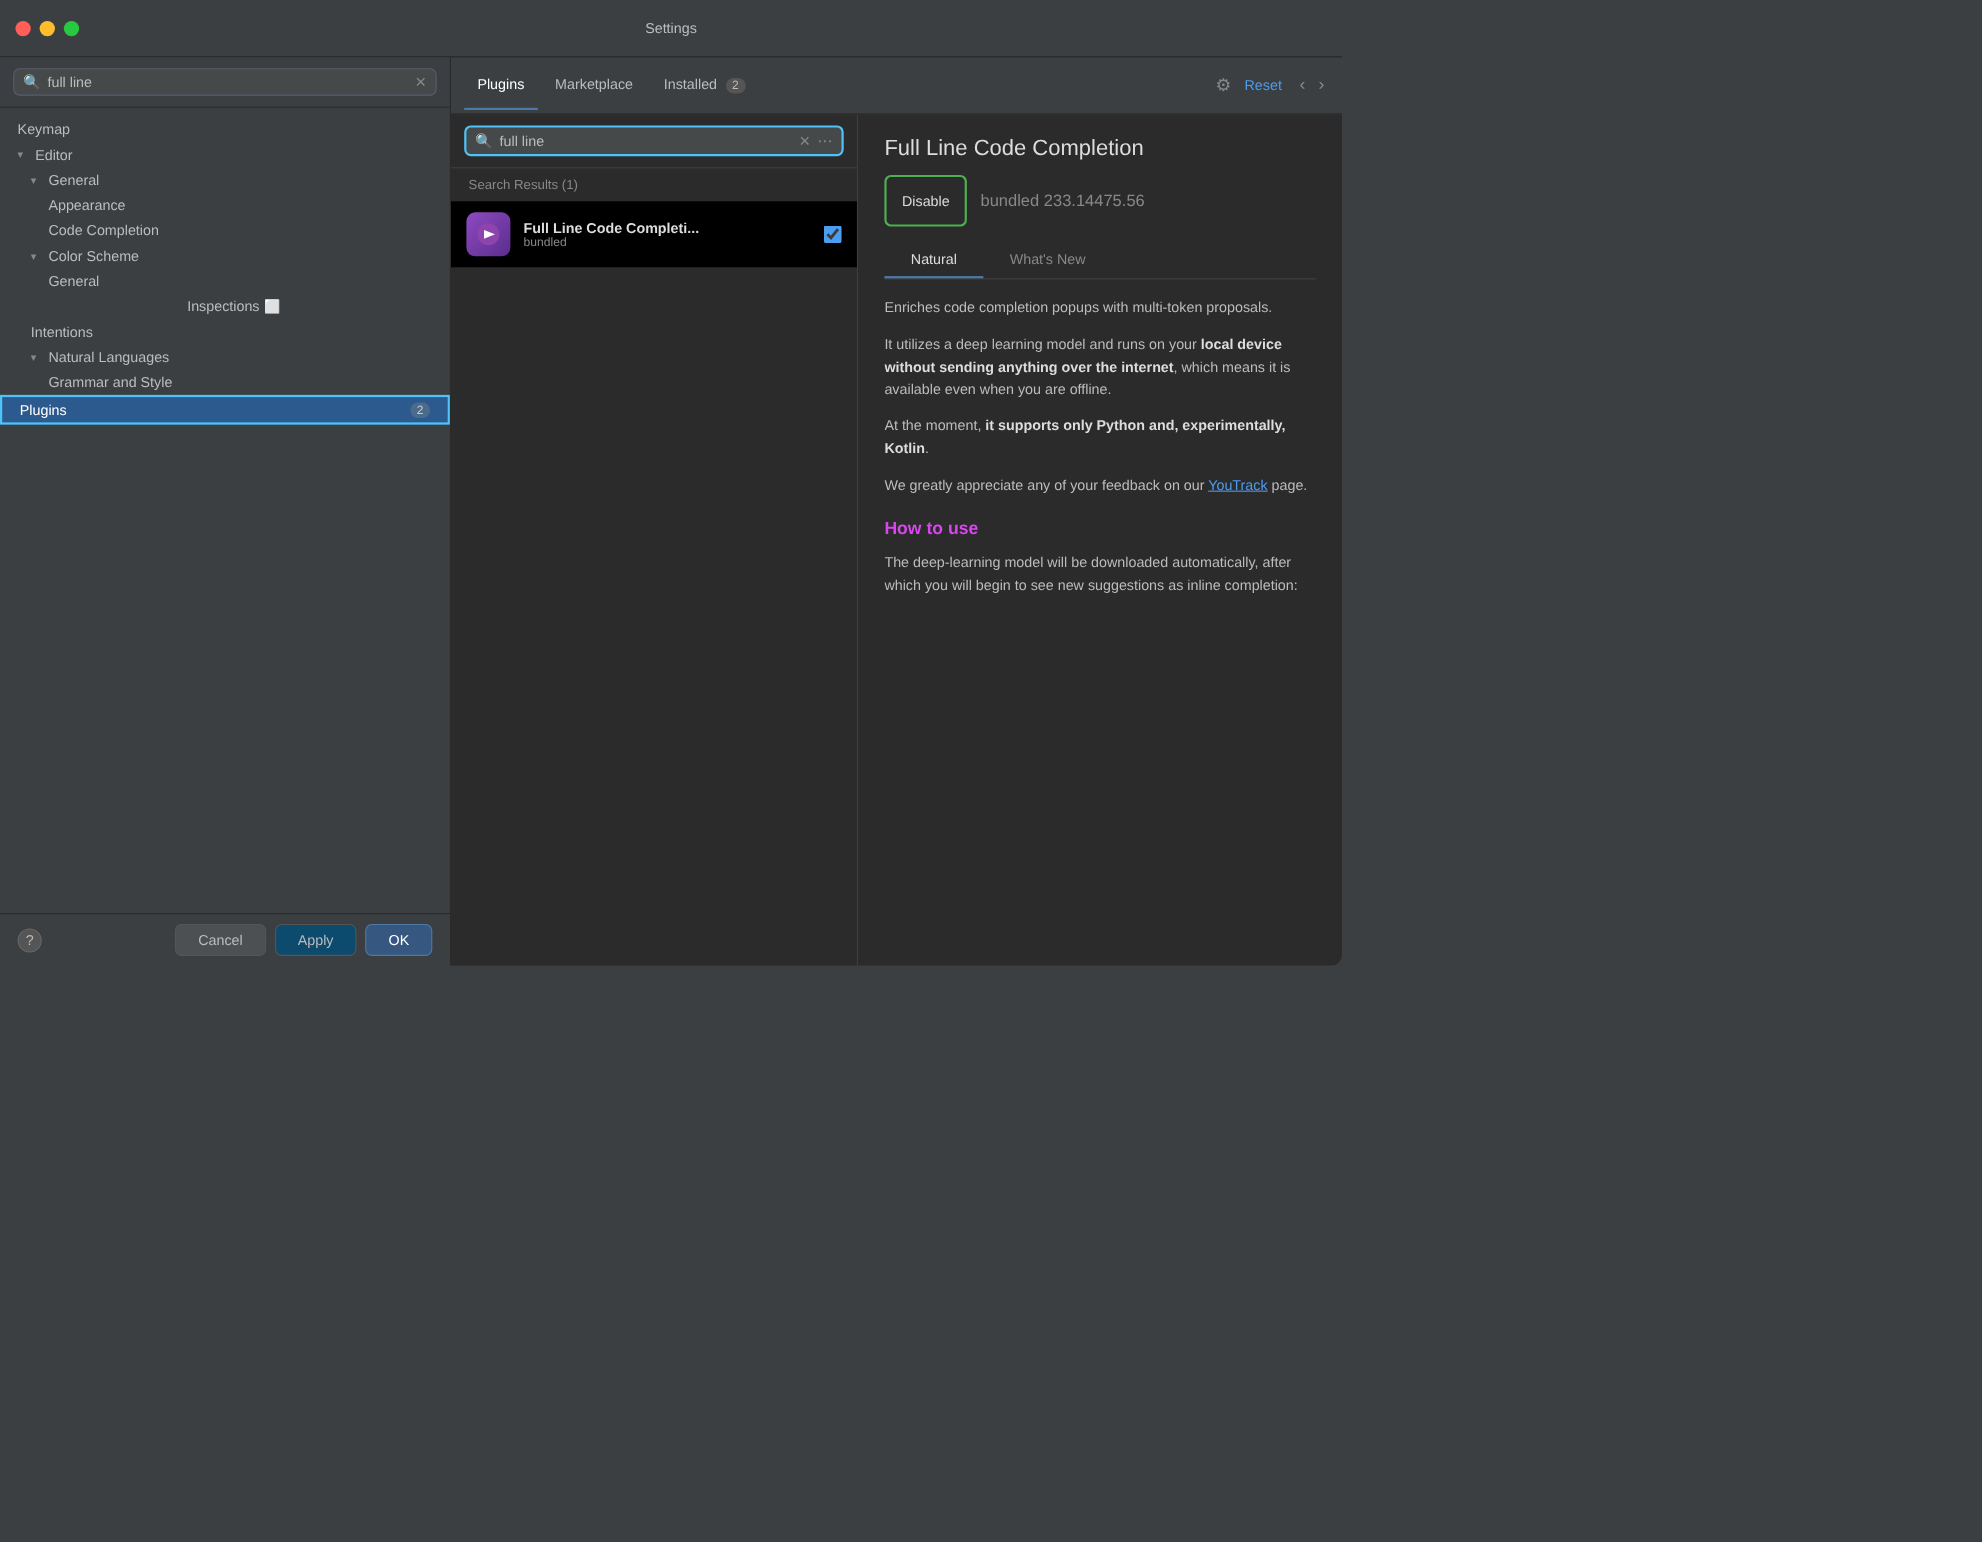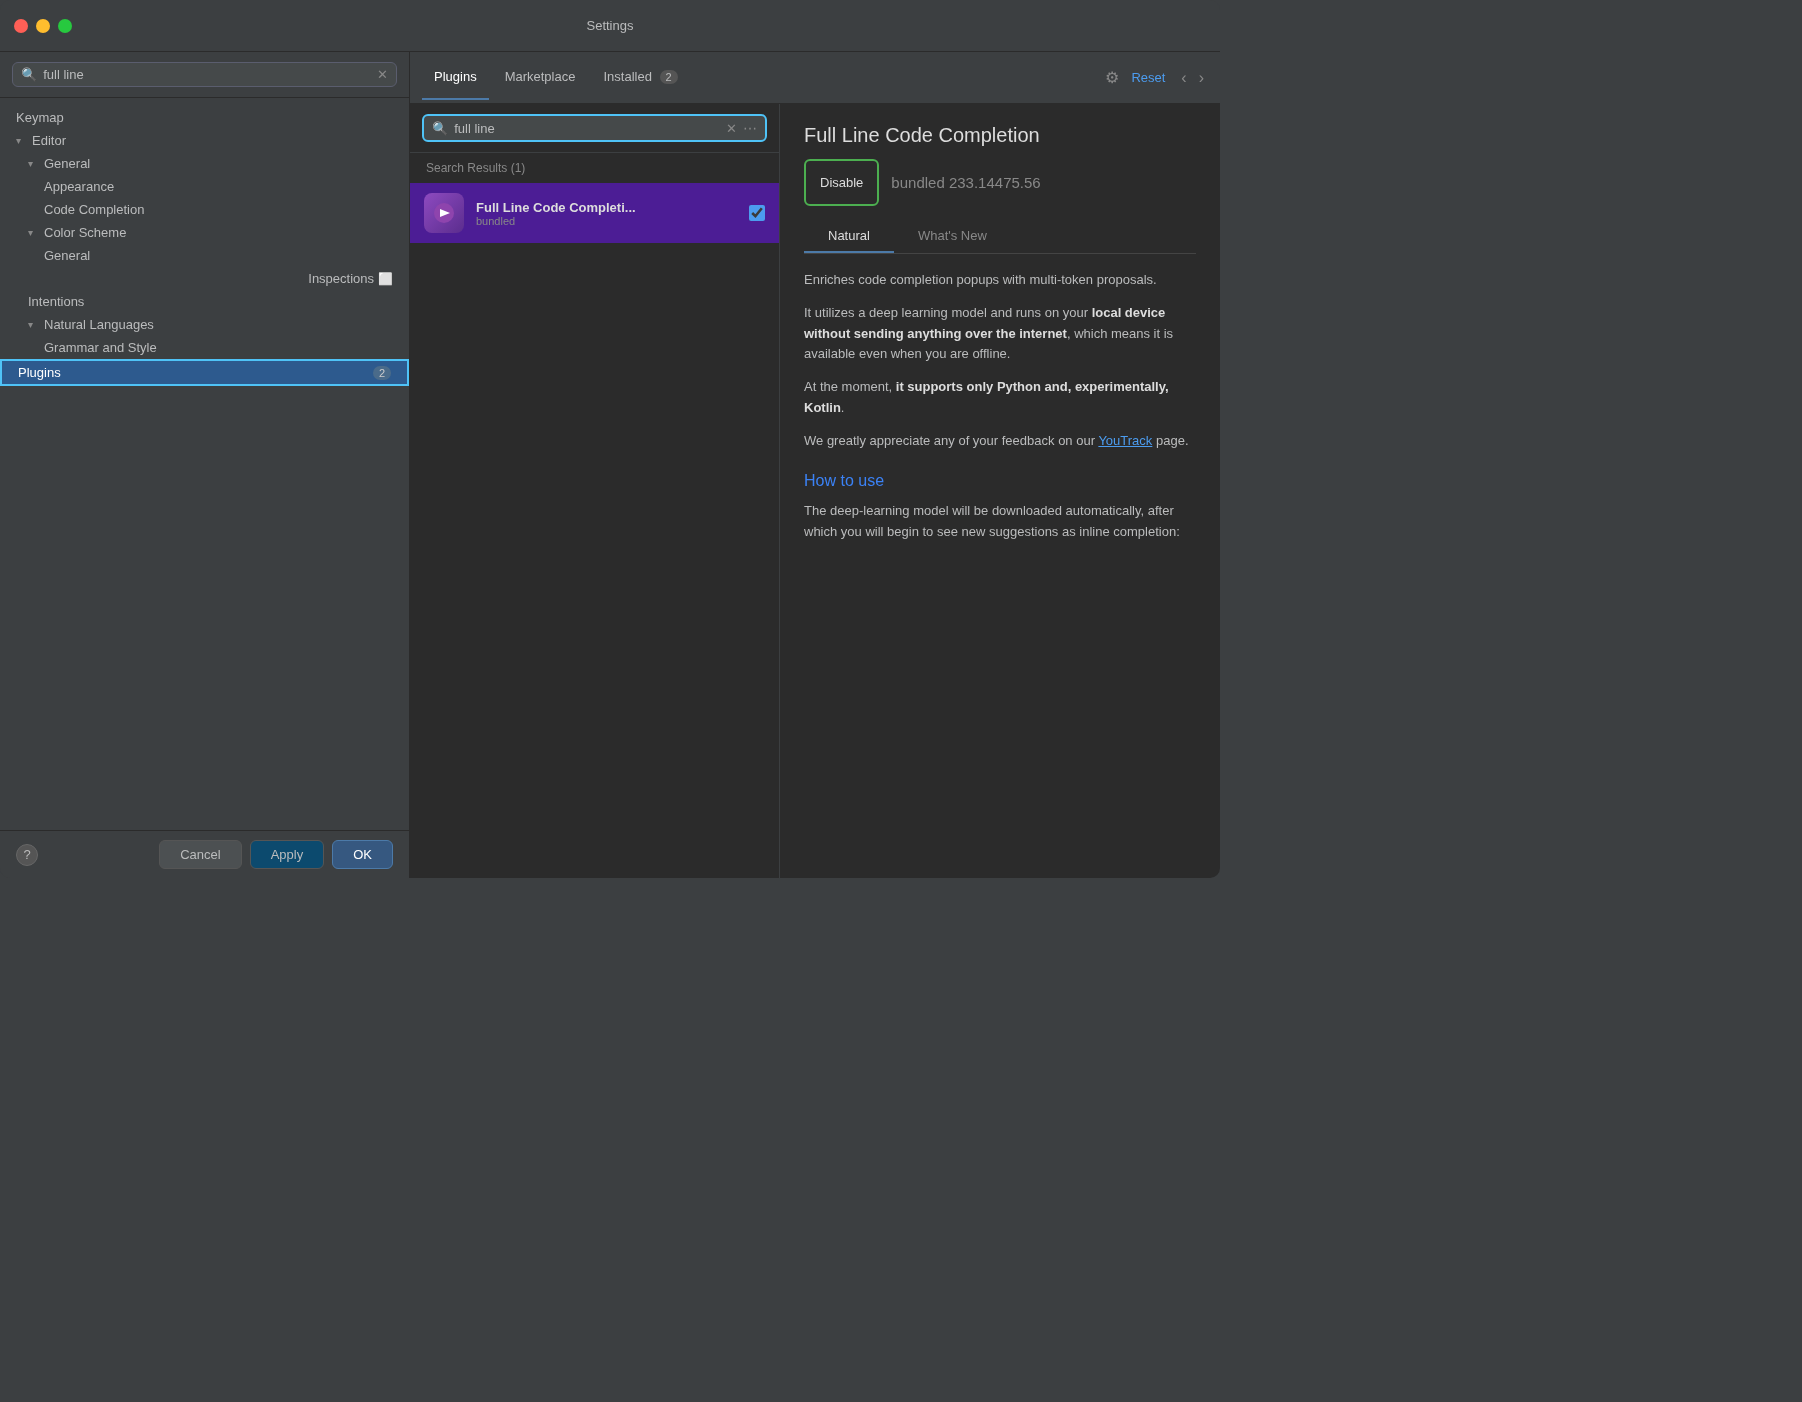--- a/index.html
+++ b/index.html
@@ -296,21 +296,21 @@
       padding: 8px 16px;
       font-size: 12px;
       color: #888;
     }
     .plugin-list-item {
       display: flex;
       align-items: center;
       padding: 10px 14px;
       cursor: pointer;
       gap: 12px;
-      background: #4c1d95;
+      background: #000000;
     }
     .plugin-icon {
       width: 40px;
       height: 40px;
       border-radius: 8px;
       background: linear-gradient(135deg, #8e4ac0, #5b2d8e);
       display: flex;
       align-items: center;
       justify-content: center;
       font-size: 18px;
@@ -406,22 +406,22 @@
       overflow-y: auto;
       color: #bbbcbd;
       font-size: 13px;
       line-height: 1.6;
     }
     .detail-content p { margin-bottom: 12px; }
     .detail-content strong { color: #ddd; font-weight: 700; }
     .detail-content a { color: #4c9cef; text-decoration: none; }
     .detail-content h2 {
       font-size: 16px;
-      font-weight: 400;
-      color: #3b82f6;
+      font-weight: 700;
+      color: #d946ef;
       margin: 16px 0 8px;
     }
     .detail-content .link { color: #4c9cef; text-decoration: underline; cursor: pointer; }
   </style>
 </head>
 <body>
 
 <div class="titlebar">
   <div class="window-controls">
     <button class="wc-btn wc-close"></button>
@@ -468,21 +468,21 @@
 
       <div class="tree-item tree-l2">
         <span class="tree-arrow">▾</span>
         <span>Color Scheme</span>
       </div>
 
       <div class="tree-item tree-l3">
         <span>General</span>
       </div>
 
-      <div class="tree-item tree-l2" style="justify-content: flex-end; padding-left: 32px;">
+      <div class="tree-item tree-l2" style="justify-content: center; padding-left: 32px;">
         <span>Inspections</span>
         <span style="color:#888; font-size:12px;">⬜</span>
       </div>
 
       <div class="tree-item tree-l2">
         <span>Intentions</span>
       </div>
 
       <div class="tree-item tree-l2">
         <span class="tree-arrow">▾</span>

